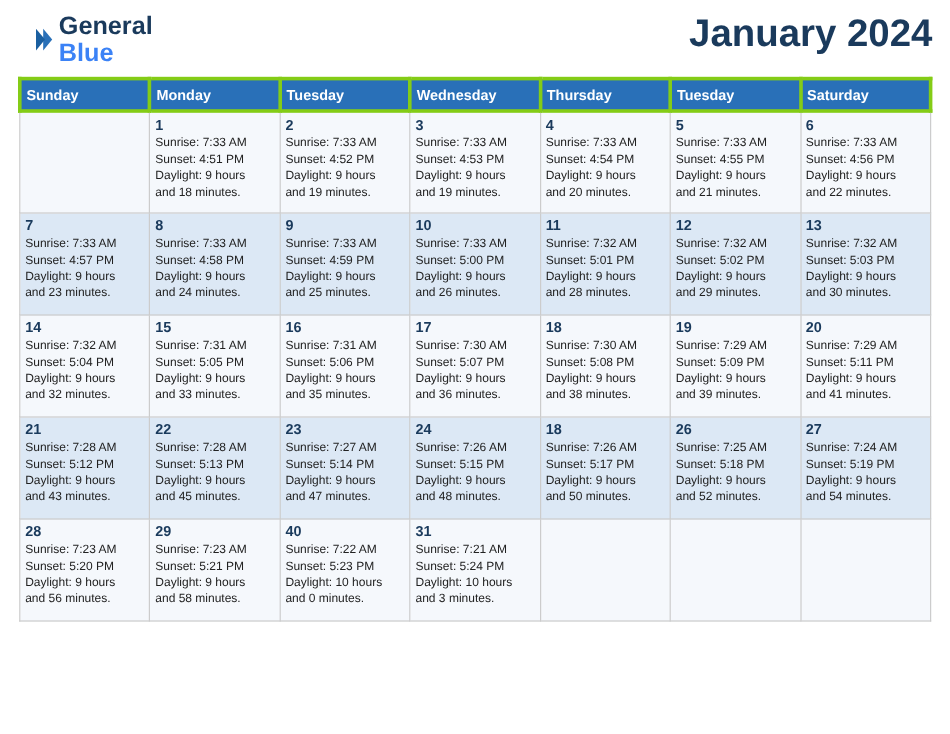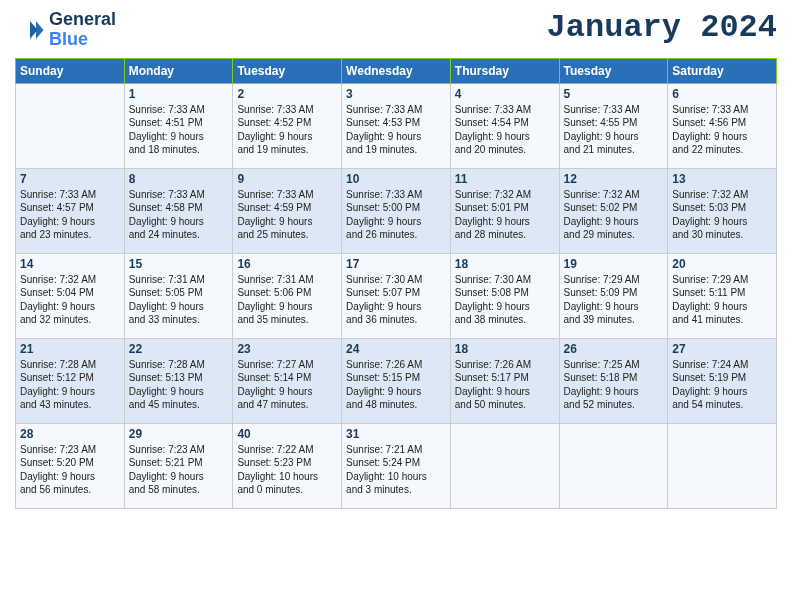--- a/index.html
+++ b/index.html
@@ -20,32 +20,31 @@
       justify-content: space-between;
       align-items: flex-start;
       margin-bottom: 8px;
     }
     .logo {
       display: flex;
       align-items: center;
       gap: 4px;
     }
     .logo-text {
-      font-size: 18px;
+      font-size: 21px;
       font-weight: bold;
       color: #1a3a5c;
       line-height: 1.1;
     }
     .logo-icon {
       width: 30px;
       height: 30px;
     }
     .title-block {
       text-align: center;
-      font-family: Liberation Mono, monospace;
     }
     .month-title {
       font-size: 32px;
       font-weight: bold;
       color: #1a3a5c;
       line-height: 1.1;
     }
     .location {
       font-size: 14px;
       color: #333;
@@ -55,21 +54,21 @@
       border-collapse: collapse;
       table-layout: fixed;
     }
     thead tr th {
       background-color: #2970b8;
       color: #fff;
       font-size: 12px;
       font-weight: bold;
       padding: 5px 4px;
       text-align: left;
-      border: 1px solid #84cc16;
+      border: 3px solid #84cc16;
     }
     tbody tr td {
       vertical-align: top;
       border: 1px solid #ccc;
       padding: 3px 4px;
       font-size: 9.5px;
       color: #222;
       height: 85px;
     }
     tbody tr:nth-child(odd) td {

